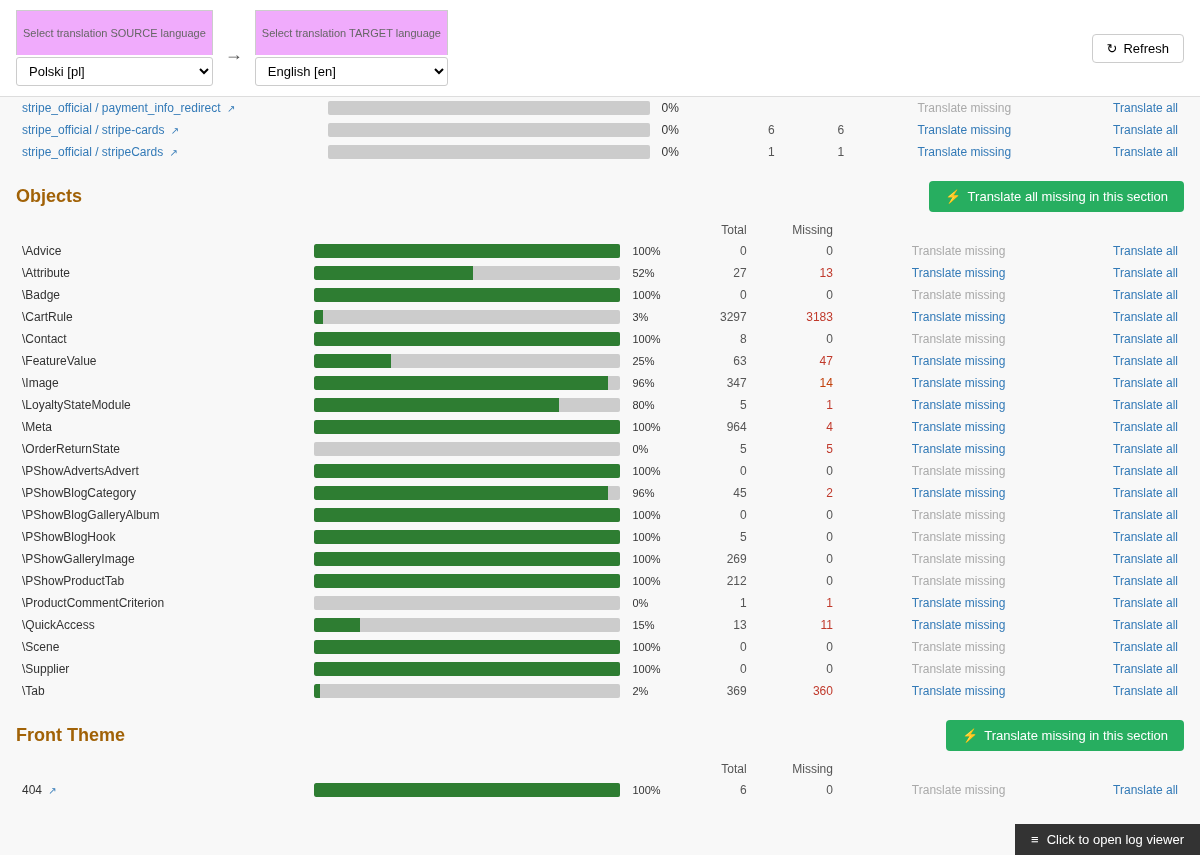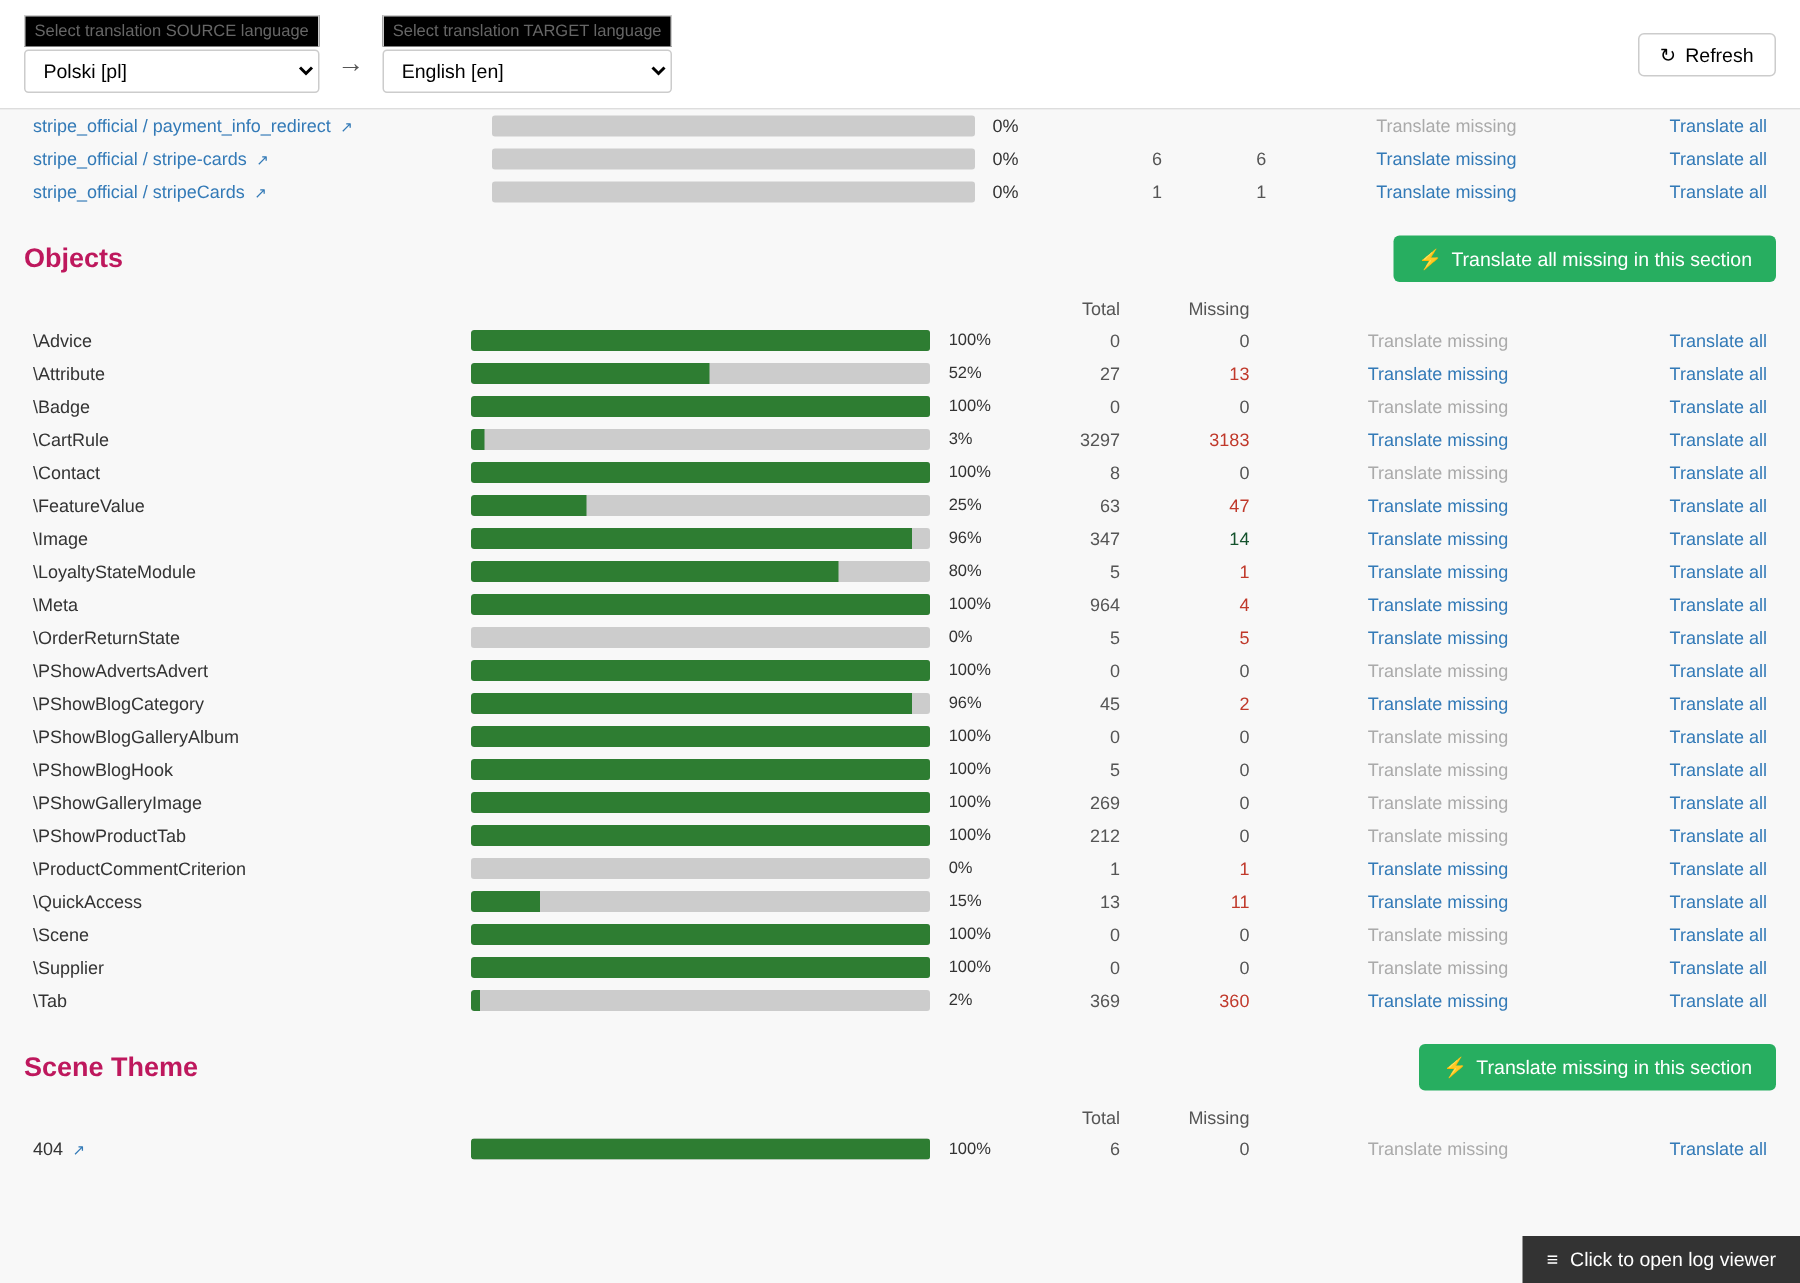--- a/index.html
+++ b/index.html
@@ -19,22 +19,22 @@
     .lang-select-group {
       display: flex;
       flex-direction: column;
       gap: 2px;
     }
     .lang-select-group label {
       font-size: 11px;
       color: #666;
       border: 1px solid #ccc;
       border-bottom: none;
-      padding: 4px 6px;
-      background: #000000;
+      padding: 16px 6px;
+      background: #f0abfc;
     }
     .lang-select-group select {
       padding: 5px 8px;
       border: 1px solid #ccc;
       border-radius: 3px;
       font-size: 13px;
       min-width: 160px;
       background: #fff;
     }
     .arrow {
@@ -94,21 +94,21 @@
     
     .section-header {
       display: flex;
       align-items: center;
       justify-content: space-between;
       margin: 18px 0 8px;
     }
     .section-title {
       font-size: 18px;
       font-weight: bold;
-      color: #be185d;
+      color: #a16207;
     }
     .translate-all-btn {
       background: #27ae60;
       color: #fff;
       border: none;
       border-radius: 4px;
       padding: 8px 16px;
       font-size: 13px;
       cursor: pointer;
       display: flex;
@@ -397,21 +397,21 @@
         <td class="name-cell">
           \Image
         </td>
         <td class="bar-cell">
           <div class="progress-bar">
             <div class="fill" style="width:96%"></div>
           </div>
         </td>
         <td class="pct-cell">96%</td>
         <td class="num-cell">347</td>
-        <td class="missing-cell" style="color:#14532d">14</td>
+        <td class="missing-cell" style="color:#c2410c">14</td>
         <td class="action-cell">
           <a href="#" class="">Translate missing</a>
         </td>
         <td class="action-cell2">
           <a href="#">Translate all</a>
         </td>
       </tr>
             <tr>
         <td class="name-cell">
           \LoyaltyStateModule
@@ -676,21 +676,21 @@
         </td>
         <td class="action-cell2">
           <a href="#">Translate all</a>
         </td>
       </tr>
           </tbody>
         </table>
       </div>
       <div>
         <div class="section-header">
-      <span class="section-title">Scene Theme</span>
+      <span class="section-title">Front Theme</span>
       <button class="translate-all-btn">
         <span>⚡</span>
         <span>Translate missing in this section</span>
       </button>
     </div>
         <table class="trans-table">
           <thead>
       <tr>
         <th class="name-th"></th>
         <th class="bar-th"></th>

